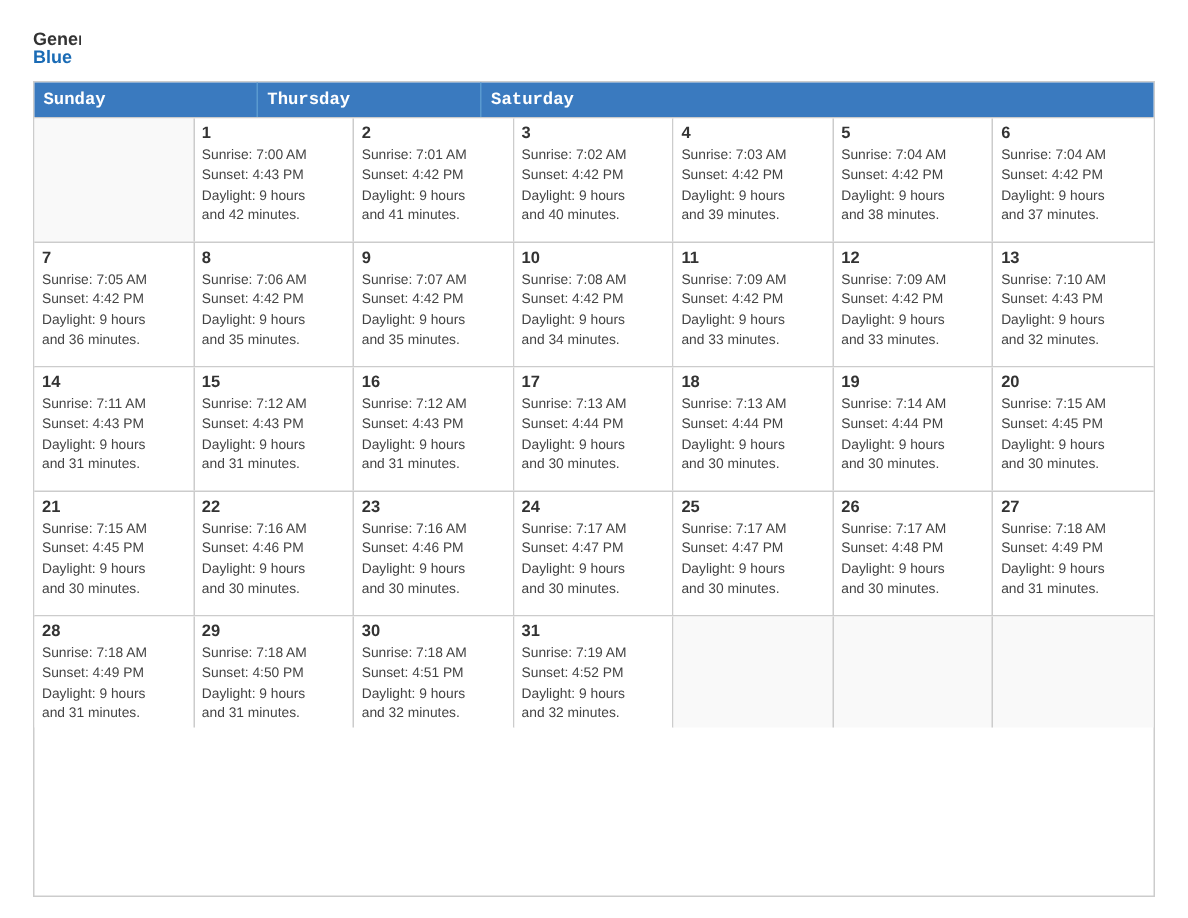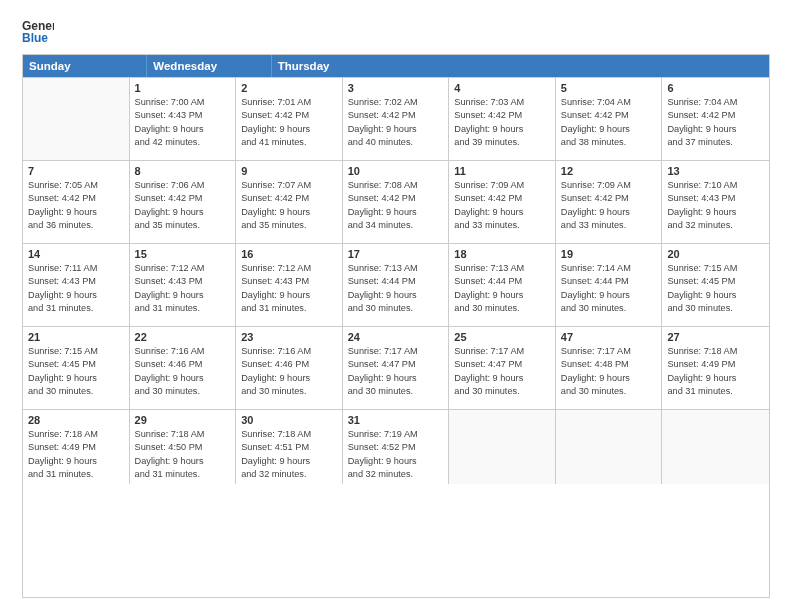--- a/index.html
+++ b/index.html
@@ -41,22 +41,23 @@
       font-size: 13px;
       color: #555;
       margin-top: 2px;
     }
     .calendar {
       flex: 1;
       border: 1px solid #ccc;
     }
     .cal-header-row {
       display: grid;
-      grid-template-columns: repeat(6, 1fr);
+      grid-template-columns: repeat(5, 1fr);
       background: #3a7abf;
+      font-family: Liberation Mono, monospace;
     }
     .cal-header-cell {
       color: #fff;
       font-size: 11.5px;
       font-weight: bold;
       padding: 5px 6px;
       border-right: 1px solid #5a9ad0;
       text-align: left;
     }
     .cal-header-cell:last-child { border-right: none; }
@@ -110,22 +111,22 @@
 </div>
     <div class="title-block">
       <div class="main-title"></div>
       <div class="subtitle"></div>
     </div>
   </div>
 
   <div class="calendar">
     <div class="cal-header-row" id="cal-header">
         <div class="cal-header-cell">Sunday</div>
-        <div class="cal-header-cell">Wednesday</div>
         <div class="cal-header-cell">Thursday</div>
+        <div class="cal-header-cell">Saturday</div>
       </div>
     <div class="cal-body" id="cal-body">
         <div class="cal-row" style="flex: 1 1 0%;">
           <div class="cal-cell empty"></div>
           <div class="cal-cell">
             <div class="day-num">1</div>
             <div class="day-info" style="white-space: pre-line;">Sunrise: 7:00 AM
 Sunset: 4:43 PM
 Daylight: 9 hours
 and 42 minutes.</div>
@@ -298,21 +299,21 @@
 and 30 minutes.</div>
           </div>
           <div class="cal-cell">
             <div class="day-num">25</div>
             <div class="day-info" style="white-space: pre-line;">Sunrise: 7:17 AM
 Sunset: 4:47 PM
 Daylight: 9 hours
 and 30 minutes.</div>
           </div>
           <div class="cal-cell">
-            <div class="day-num">47</div>
+            <div class="day-num">26</div>
             <div class="day-info" style="white-space: pre-line;">Sunrise: 7:17 AM
 Sunset: 4:48 PM
 Daylight: 9 hours
 and 30 minutes.</div>
           </div>
           <div class="cal-cell">
             <div class="day-num">27</div>
             <div class="day-info" style="white-space: pre-line;">Sunrise: 7:18 AM
 Sunset: 4:49 PM
 Daylight: 9 hours

